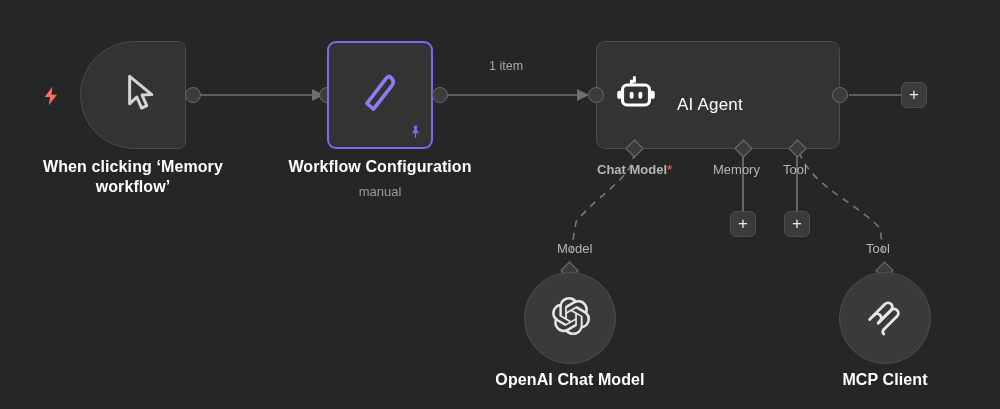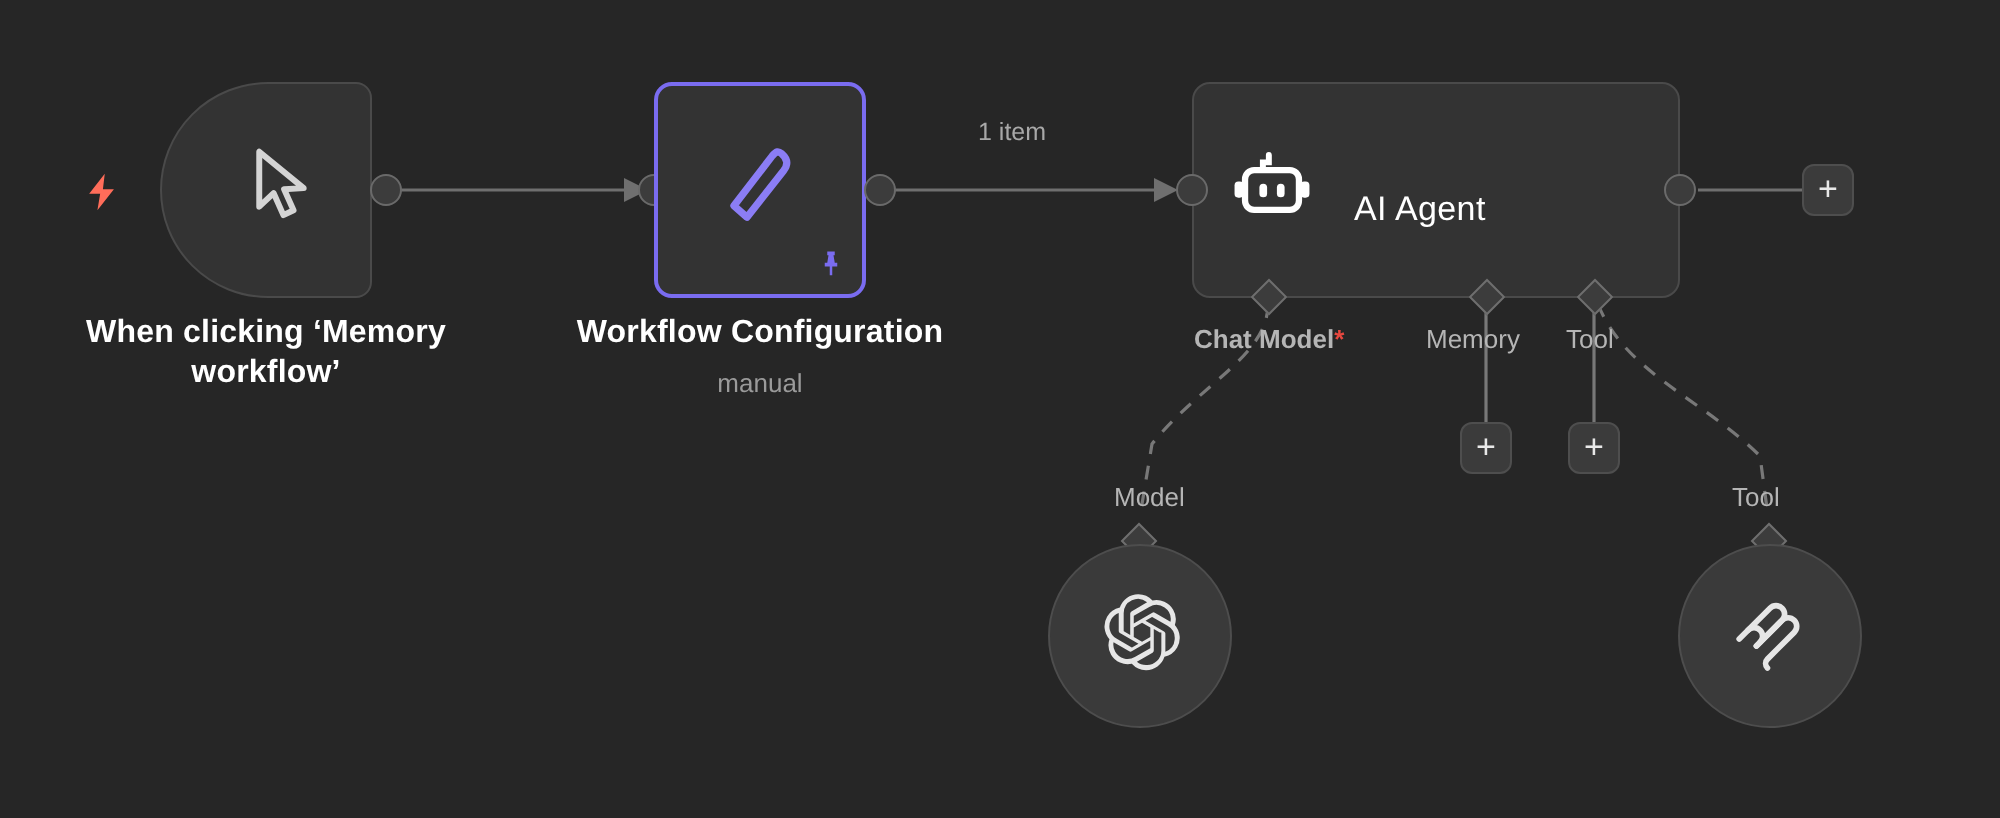--- a/index.html
+++ b/index.html
@@ -273,30 +273,32 @@
   <div class="port-diamond" style="left:563px; top:264px;"></div>
 
   <div class="circle-node" style="left:524px; top:272px;">
     <span>
       <svg viewBox="0 0 24 24">
         <path d="M21.5 10.1a5.1 5.1 0 0 0-.45-4.2 5.27 5.27 0 0 0-5.65-2.5A5.2 5.2 0 0 0 11.5 1.7a5.27 5.27 0 0 0-5 3.63 5.2 5.2 0 0 0-3.48 2.5 5.27 5.27 0 0 0 .65 6.15 5.1 5.1 0 0 0 .44 4.2 5.27 5.27 0 0 0 5.66 2.5 5.2 5.2 0 0 0 3.9 1.72 5.27 5.27 0 0 0 5-3.64 5.2 5.2 0 0 0 3.47-2.5 5.27 5.27 0 0 0-.65-6.15Zm-7.86 10.9a3.9 3.9 0 0 1-2.5-.9l.13-.07 4.15-2.4a.68.68 0 0 0 .34-.6v-5.85l1.76 1.02a.06.06 0 0 1 .3.05v4.85a3.92 3.92 0 0 1-3.9 3.9ZM5.25 17.42a3.9 3.9 0 0 1-.47-2.62l.13.08 4.15 2.4a.67.67 0 0 0 .68 0l5.07-2.93v2.03a.06.06 0 0 1-.02.05l-4.2 2.42a3.91 3.91 0 0 1-5.34-1.43ZM4.16 8.5a3.9 3.9 0 0 1 2.04-1.71v4.93a.65.65 0 0 0 .33.58l5.05 2.91-1.76 1.02a.06.06 0 0 1-.06 0L5.56 13.8A3.92 3.92 0 0 1 4.16 8.5Zm14.4 3.35-5.06-2.94 1.76-1.01a.06.06 0 0 1 .06 0l4.2 2.42a3.9 3.9 0 0 1-.6 7.04v-4.93a.67.67 0 0 0-.35-.58Zm1.75-2.63-.13-.08-4.14-2.41a.68.68 0 0 0-.68 0L10.3 9.66V7.63a.06.06 0 0 1 .02-.05l4.2-2.42a3.9 3.9 0 0 1 5.8 4.04ZM9.34 12.83 7.58 11.8a.06.06 0 0 1-.03-.05V6.9a3.9 3.9 0 0 1 6.4-3l-.13.08-4.15 2.4a.68.68 0 0 0-.34.6v5.84Zm.96-2.06 2.26-1.3 2.26 1.3v2.61l-2.26 1.3-2.26-1.3Z" fill="#e6e6e6"></path>
       </svg>
     </span>
   </div>
 
+  <div class="node-label" style="left:440px; top:370px; width:260px;">OpenAI Chat Model</div>
 
   <div class="endpoint-label" style="left:866px; top:241px;">Tool</div>
   <div class="port-diamond" style="left:878px; top:264px;"></div>
 
   <div class="circle-node" style="left:839px; top:272px;">
     <span>
       <svg viewBox="0 0 24 24">
         <g fill="none" stroke="#e6e6e6" stroke-width="1.55" stroke-linecap="round" stroke-linejoin="round">
           <path d="M3.6 13.9 L12.0 5.5 a2.3 2.3 0 0 1 3.3 3.3 L8.3 15.8"></path>
           <path d="M8.3 15.8 L15.3 8.8 a2.3 2.3 0 0 1 3.3 3.3 l-7.3 7.3 a1.7 1.7 0 0 0 0 2.4"></path>
           <path d="M6.0 11.5 a2.3 2.3 0 0 1 3.3 3.3"></path>
         </g>
       </svg>
     </span>
   </div>
 
+  <div class="node-label" style="left:775px; top:370px; width:220px;">MCP Client</div>
 
 </div>
 
 </body></html>

